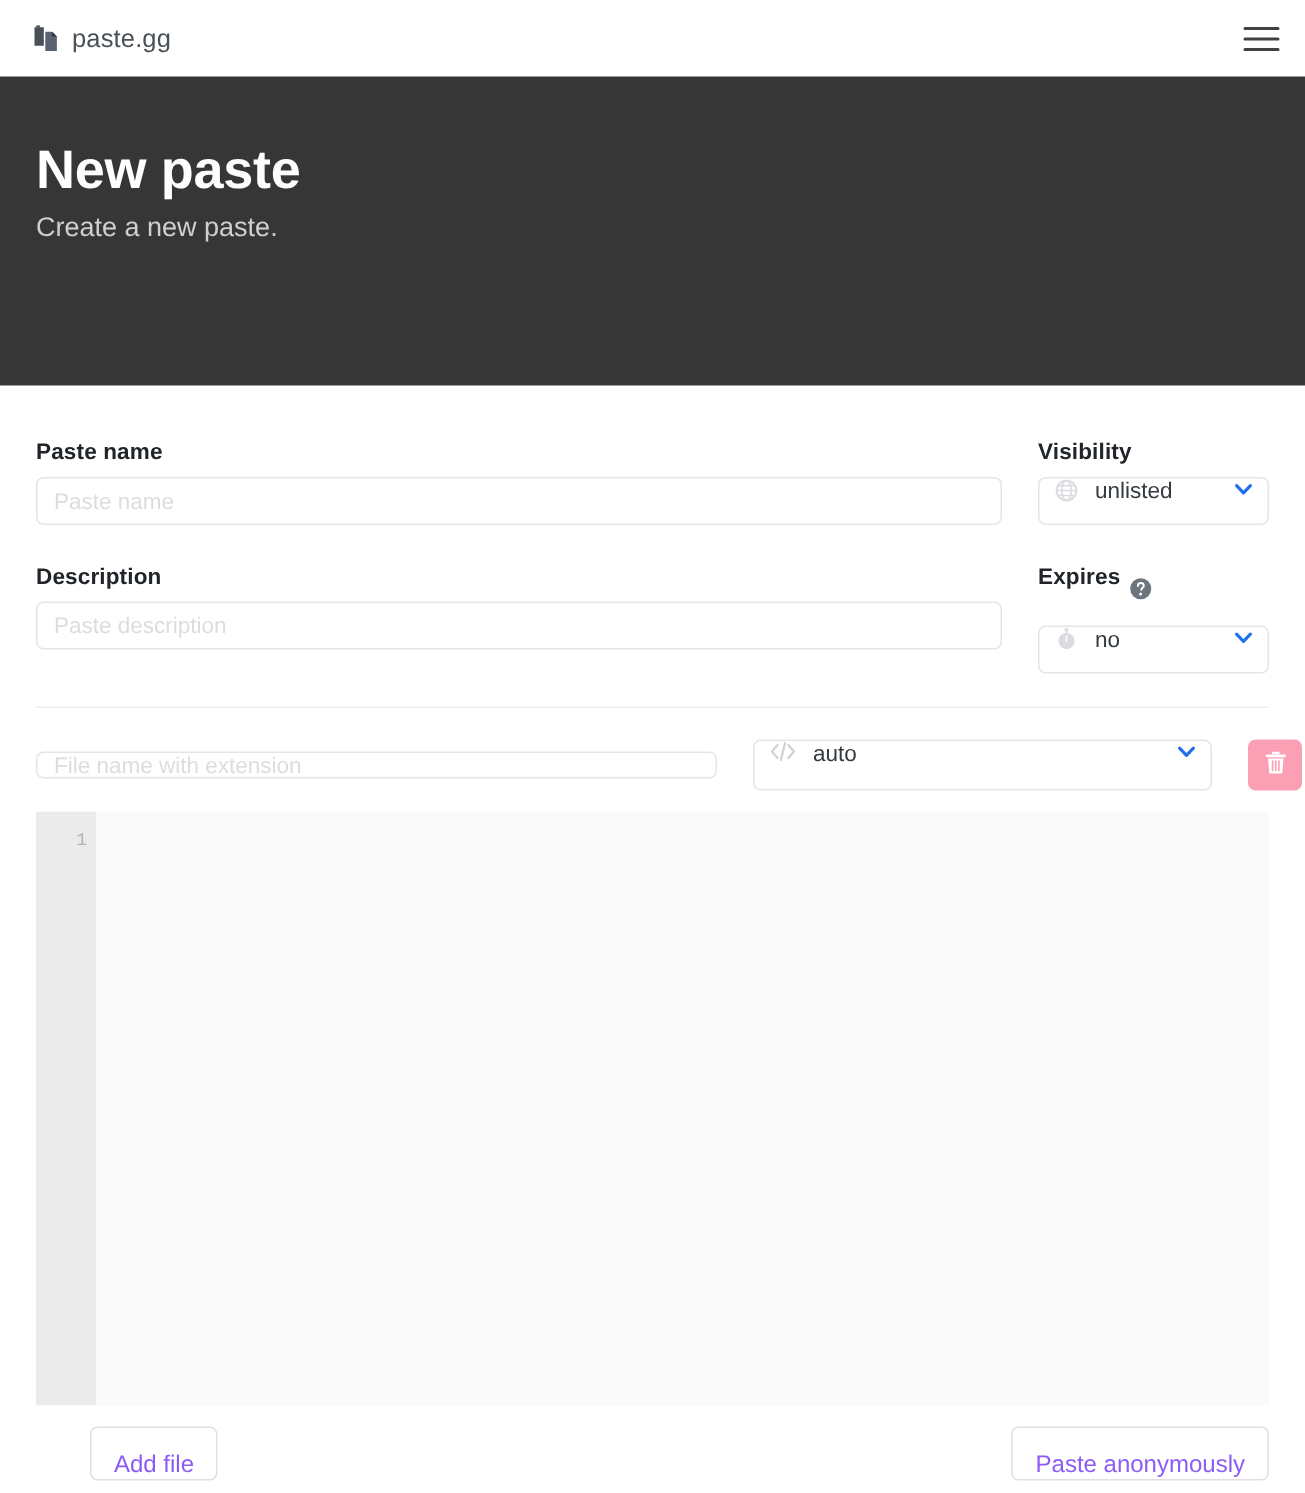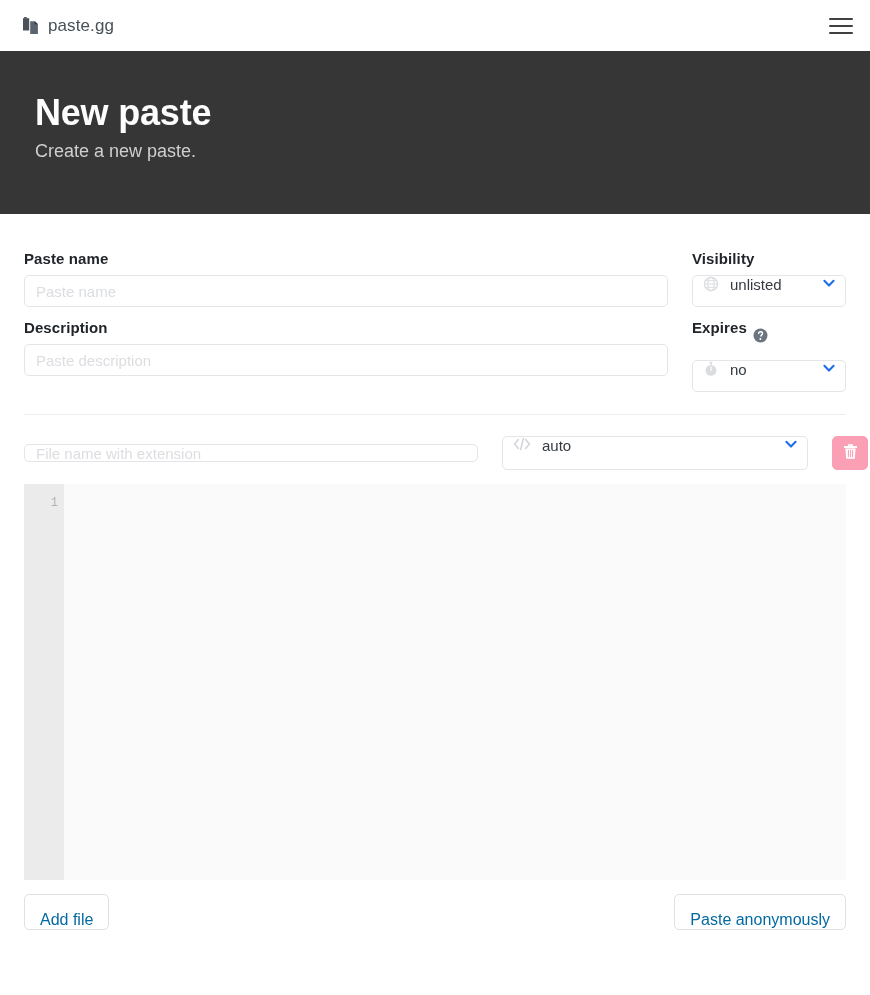--- a/index.html
+++ b/index.html
@@ -38,22 +38,22 @@
     display: flex; flex-direction: column; justify-content: center; gap: 5px;
     padding: 0 1px;
     cursor: pointer;
     background: none; border: none;
   }
   .hamburger span { display: block; height: 2px; background: #404040; border-radius: 1px; }
 
   
   .hero {
     background: #363636;
-    height: 163px;
-    padding: 42px 24px 0 35px;
+    height: 206px;
+    padding: 42px 24px 0 24px;
   }
   .hero h1 {
     margin: 0 0 8px 0;
     font-size: 36px;
     line-height: 1.1;
     font-weight: 700;
     color: #fdfdfd;
     letter-spacing: -.2px;
   }
   .hero p {
@@ -67,21 +67,21 @@
   .body-wrap { padding: 0 24px; }
 
   .form-grid {
     display: flex;
     gap: 24px;
     padding-top: 36px;
   }
   .col-left  { width: 644px; flex: none; }
   .col-right { width: 154px; flex: none; }
 
-  .field { margin-bottom: 12px; }
+  .field { margin-bottom: 26px; }
   .field:last-child { margin-bottom: 0; }
 
   label.fl {
     display: block;
     font-size: 15px;
     font-weight: 700;
     color: #212529;
     margin-bottom: 8px;
     letter-spacing: .1px;
   }
@@ -204,25 +204,26 @@
     align-items: center;
     margin-top: 14px;
     padding-bottom: 26px;
   }
   .btn {
     background: #ffffff;
     border: 1px solid #dfe0e2;
     border-radius: 5px;
     font-family: "Liberation Sans", sans-serif;
     font-size: 16px;
-    color: #0369a1;
+    color: #8b5cf6;
     height: 36px;
     padding: 16px 15px;
     cursor: pointer;
     white-space: nowrap;
+    margin-left: 36px;
   }
 </style>
 </head>
 <body>
 
 <div class="navbar">
   <a class="brand" href="#">
     <span class="brand-icon">
       <svg viewBox="0 0 17 19" width="17" height="19" xmlns="http://www.w3.org/2000/svg">
         <path d="M1 2.2h6.2v12.3H1z" fill="#4a5058"></path>

